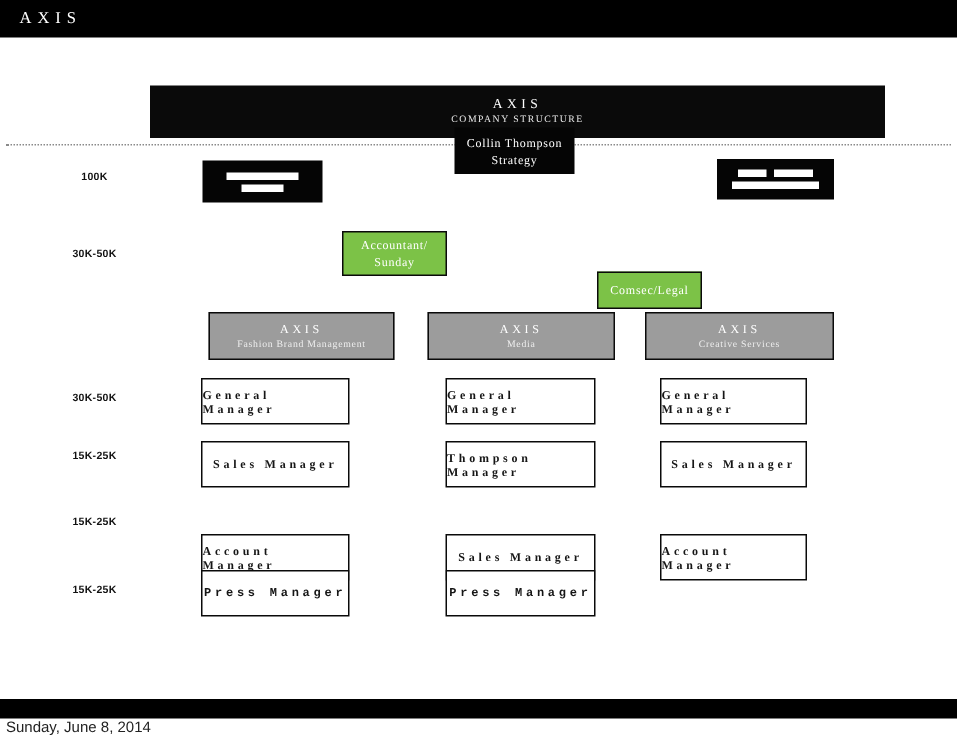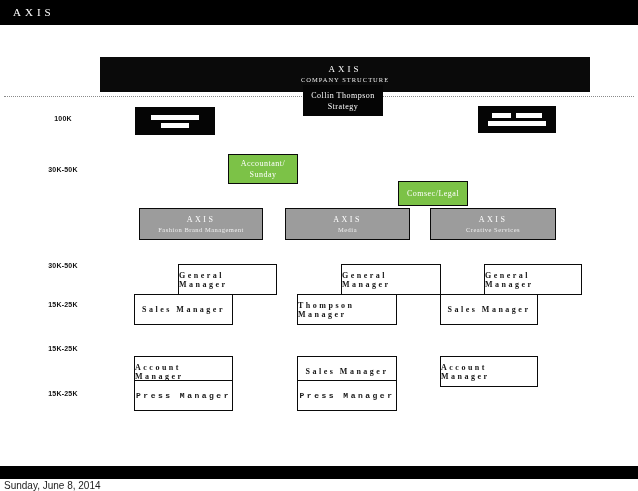--- a/index.html
+++ b/index.html
@@ -44,21 +44,21 @@
   .gray-name{margin-top:6px;font-size:8px;letter-spacing:2.5px;}
   .gray-sub{margin-top:2px;font-size:6.5px;letter-spacing:0.5px;color:#efefef;}
 
   
   .mgr-box{background:#fff;border:1px solid #0a0a0a;height:31px;
            display:flex;align-items:center;justify-content:center;
            font-size:8px;font-weight:bold;letter-spacing:2.5px;color:#161616;}
   .col1{left:134px;width:99px;}
   .col2{left:297px;width:100px;}
   .col3{left:440px;width:98px;}
-  .row1{top:264px;margin-left:44px;} .row2{top:294px;} .row3{top:356px;} .row4{top:380px;font-family:Liberation Mono, monospace;}
+  .row1{top:252px;} .row2{top:294px;} .row3{top:356px;} .row4{top:380px;font-family:Liberation Mono, monospace;}
 
   
   .bottom-bar{left:0;top:466px;width:638px;height:13px;background:#000;}
   .footer-date{left:4px;top:480px;font-family:"Liberation Sans",sans-serif;
                font-size:10px;color:#222;}
   .pad{display:flex;flex-direction:column;justify-content:center;height:100%;}
 </style>
 </head>
 <body>
 

